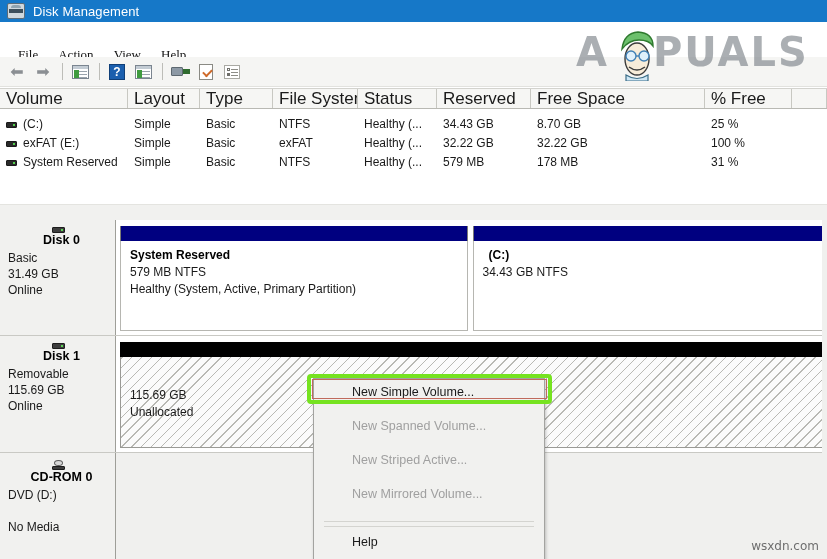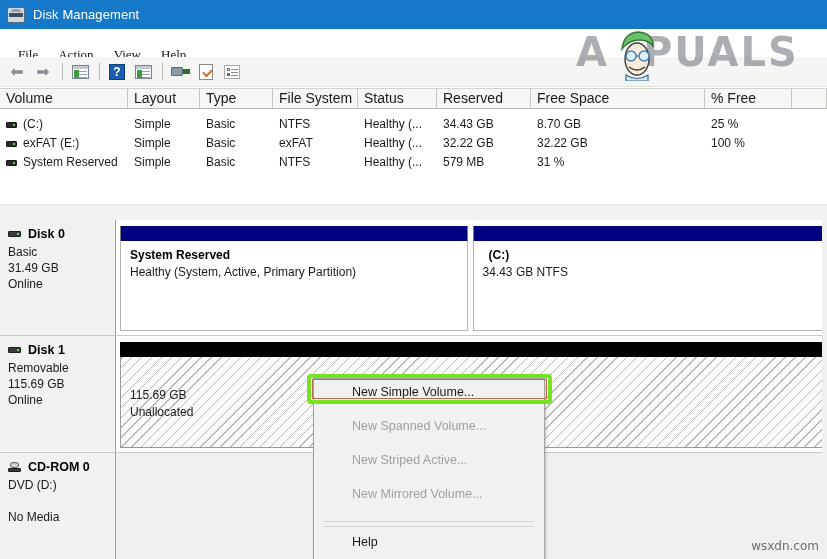--- a/index.html
+++ b/index.html
@@ -18,21 +18,21 @@
     overflow: hidden;
     background: #ffffff;
     font-size: 12px;
     color: #000000;
   }
 
   
   #titlebar {
     position: absolute;
     left: 0; top: 0;
-    width: 827px; height: 29px;
+    width: 827px; height: 22px;
     background: #1678c8;
     display: flex;
     align-items: center;
     padding-left: 7px;
     box-sizing: border-box;
   }
   #titlebar .title-text {
     color: #ffffff;
     font-size: 13px;
     margin-left: 8px;
@@ -223,21 +223,21 @@
     border-top: 1px solid #d3d3ce;
     border-bottom: 1px solid #b9b9b3;
     background: #f6f6f4;
     box-sizing: border-box;
   }
   .vl-header .hcell {
     border-right: 1px solid #c8c8c2;
     box-sizing: border-box;
     padding-left: 6px;
     line-height: 19px;
-    font-size: 14px;
+    font-size: 17px;
     color: #1a1a1a;
     overflow: hidden;
     white-space: nowrap;
   }
   .vl-row {
     display: flex;
     height: 19px;
   }
   .vl-row .cell {
     box-sizing: border-box;
@@ -302,20 +302,21 @@
     box-sizing: border-box;
     padding: 7px 0 0 8px;
   }
   .disk-title {
     font-weight: bold;
     font-size: 12.5px;
     color: #000000;
     display: flex;
     align-items: center;
     margin-bottom: 3px;
+    flex-direction: column;
   }
   .disk-hd-icon {
     display: inline-block;
     width: 13px; height: 6px;
     background: #3d3d3d;
     border: 1px solid #1d1d1d;
     border-radius: 1px;
     margin-right: 7px;
     position: relative;
     box-sizing: border-box;
@@ -608,20 +609,21 @@
     <div class="vl-row">
       <div class="cell" style="width:128px">
         <span class="vol-icon"></span>
         <span>System Reserved</span>
       </div>
       <div class="cell" style="width:72px">Simple</div>
       <div class="cell" style="width:73px">Basic</div>
       <div class="cell" style="width:85px">NTFS</div>
       <div class="cell" style="width:79px">Healthy (...</div>
       <div class="cell" style="width:94px">579 MB</div>
+      <div class="cell" style="width:174px">178 MB</div>
       <div class="cell" style="width:87px">31 %</div>
     </div>
   </div>
 
   <div id="splitter"></div>
 
   <div id="graph-view">
 
     <div class="disk-row" style="height:116px">
       <div class="disk-info">
@@ -631,20 +633,21 @@
         </div>
         <div class="disk-meta">Basic</div>
         <div class="disk-meta">31.49 GB</div>
         <div class="disk-meta">Online</div>
       </div>
       <div class="disk-body">
         <div class="partition" style="flex:350">
           <div class="part-bar navy"></div>
           <div class="part-body">
             <div class="part-line strong">System Reserved</div>
+            <div class="part-line">579 MB NTFS</div>
             <div class="part-line">Healthy (System, Active, Primary Partition)</div>
           </div>
         </div>
         <div class="partition" style="flex:353">
           <div class="part-bar navy"></div>
           <div class="part-body">
             <div class="part-line strong" style="padding-left:6px">(C:)</div>
             <div class="part-line">34.43 GB NTFS</div>
           </div>
         </div>
@@ -712,18 +715,18 @@
     <span class="wm-text">A</span>
     <svg id="wm-face" viewBox="0 0 42 52">
       <ellipse cx="21" cy="30" rx="12" ry="16" fill="#f7ecd9" stroke="#3b3b3b" stroke-width="1.4"></ellipse>
       <path d="M6 20 q2 -16 16 -17 q15 1 15 14 q-4 -6 -14 -6 q-10 0 -17 9 z" fill="#6dc06d" stroke="#2f7a2f" stroke-width="1.4"></path>
       <circle cx="15" cy="27" r="5" fill="#dff0fb" stroke="#3f7fb5" stroke-width="1.4"></circle>
       <circle cx="28" cy="27" r="5" fill="#dff0fb" stroke="#3f7fb5" stroke-width="1.4"></circle>
       <line x1="20" y1="27" x2="23" y2="27" stroke="#3f7fb5" stroke-width="1.4"></line>
       <path d="M13 38 q8 6 16 0" fill="none" stroke="#3b3b3b" stroke-width="1.5"></path>
       <path d="M10 46 q11 7 22 0 l0 6 l-22 0 z" fill="#cfe7f5" stroke="#3b6d88" stroke-width="1.2"></path>
     </svg>
-    <span class="wm-text" style="margin-left:34px">PUALS</span>
+    <span class="wm-text" style="margin-left:44px">PUALS</span>
   </div>
 
   <div id="wsxdn-watermark">wsxdn.com</div>
 
 </div>
 
 </body></html>

